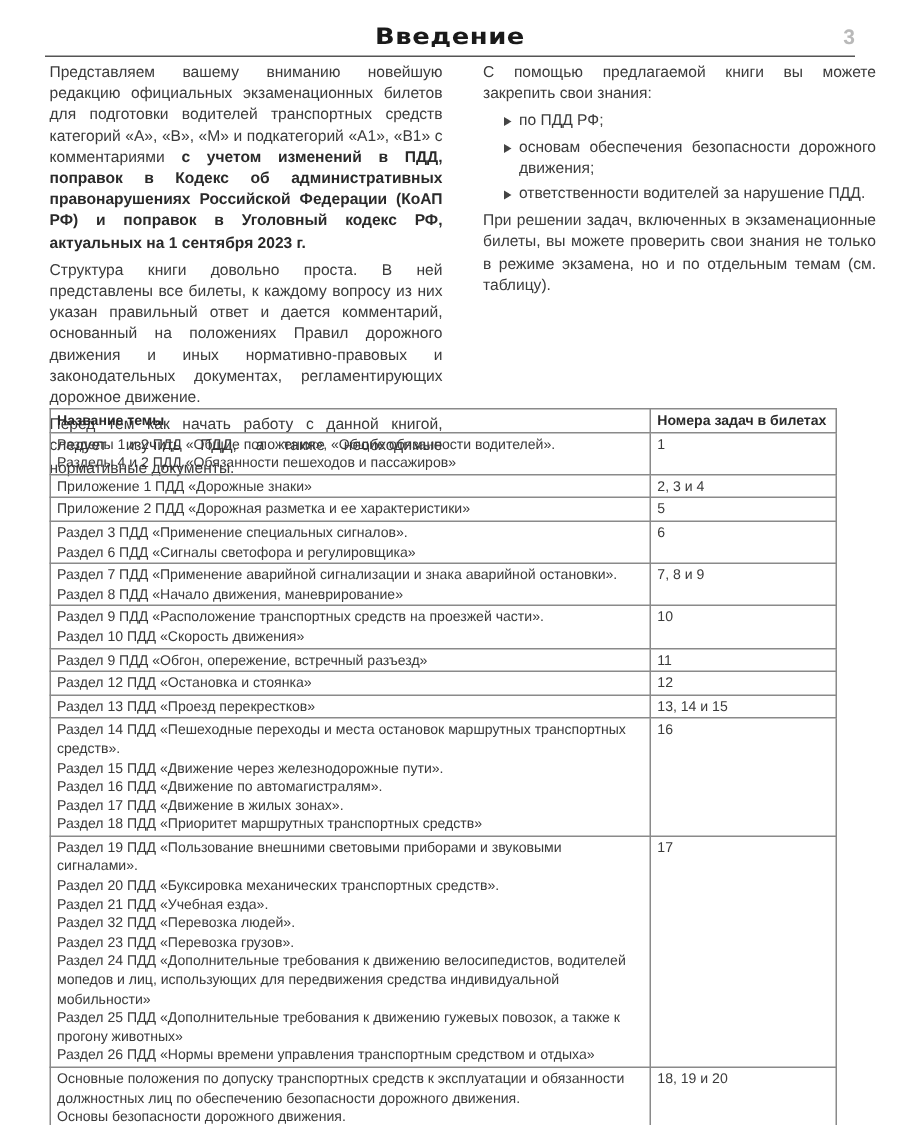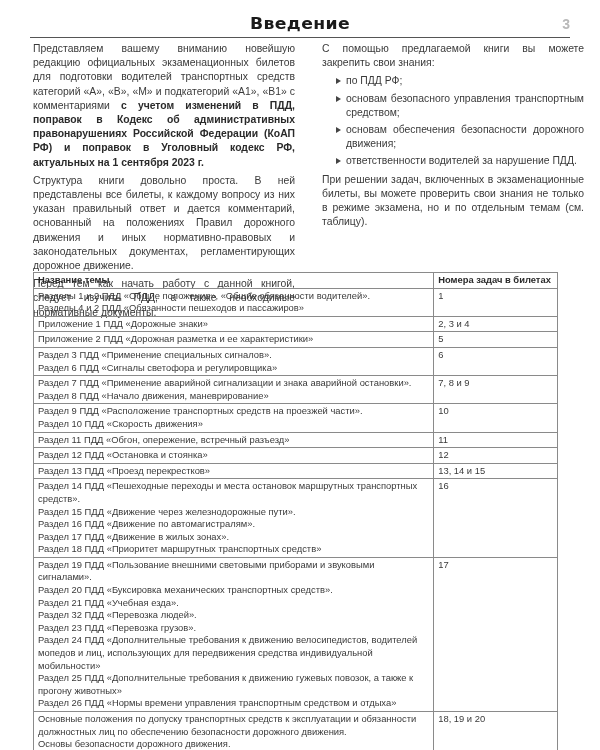--- a/index.html
+++ b/index.html
@@ -59,21 +59,20 @@
 <div class="col-left">
   <p><span>Представляем вашему вниманию новейшую редакцию официальных экзаменационных билетов для подготовки водителей транспортных средств категорий «А», «В», «М» и подкатегорий «А1», «В1» с комментариями </span><span class="bold">с учетом изменений в ПДД, поправок в Кодекс об административных правонарушениях Российской Федерации (КоАП РФ) и поправок в Уголовный кодекс РФ, актуальных на 1 сентября 2023 г.</span></p>
   <p>Структура книги довольно проста. В ней представлены все билеты, к каждому вопросу из них указан правильный ответ и дается комментарий, основанный на положениях Правил дорожного движения и иных нормативно-правовых и законодательных документах, регламентирующих дорожное движение.</p>
   <p>Перед тем как начать работу с данной книгой, следует изучить ПДД, а также необходимые нормативные документы.</p>
 </div>
 
 <div class="col-right">
   <p>С помощью предлагаемой книги вы можете закрепить свои знания:</p>
   <ul class="bullets">
     <li>по ПДД РФ;</li>
-    <li>основам безопасного управления транспортным средством;</li>
     <li>основам обеспечения безопасности дорожного движения;</li>
     <li>ответственности водителей за нарушение ПДД.</li>
   </ul>
   <p>При решении задач, включенных в экзаменационные билеты, вы можете проверить свои знания не только в режиме экзамена, но и по отдельным темам (см. таблицу).</p>
 </div>
 
 <table class="topics">
   <thead>
     <tr>
       <th class="col-name">Название темы</th>
@@ -116,21 +115,21 @@
     </tr>
     <tr>
       <td>
           <span class="line">Раздел 9 ПДД «Расположение транспортных средств на проезжей части».</span>
           <span class="line">Раздел 10 ПДД «Скорость движения»</span>
         </td>
       <td>10</td>
     </tr>
     <tr>
       <td>
-          <span class="line">Раздел 11 ПДД «Обгон, опережение, встречный разъезд»</span>
+          <span class="line">Раздел 9 ПДД «Обгон, опережение, встречный разъезд»</span>
         </td>
       <td>11</td>
     </tr>
     <tr>
       <td>
           <span class="line">Раздел 12 ПДД «Остановка и стоянка»</span>
         </td>
       <td>12</td>
     </tr>
     <tr>

